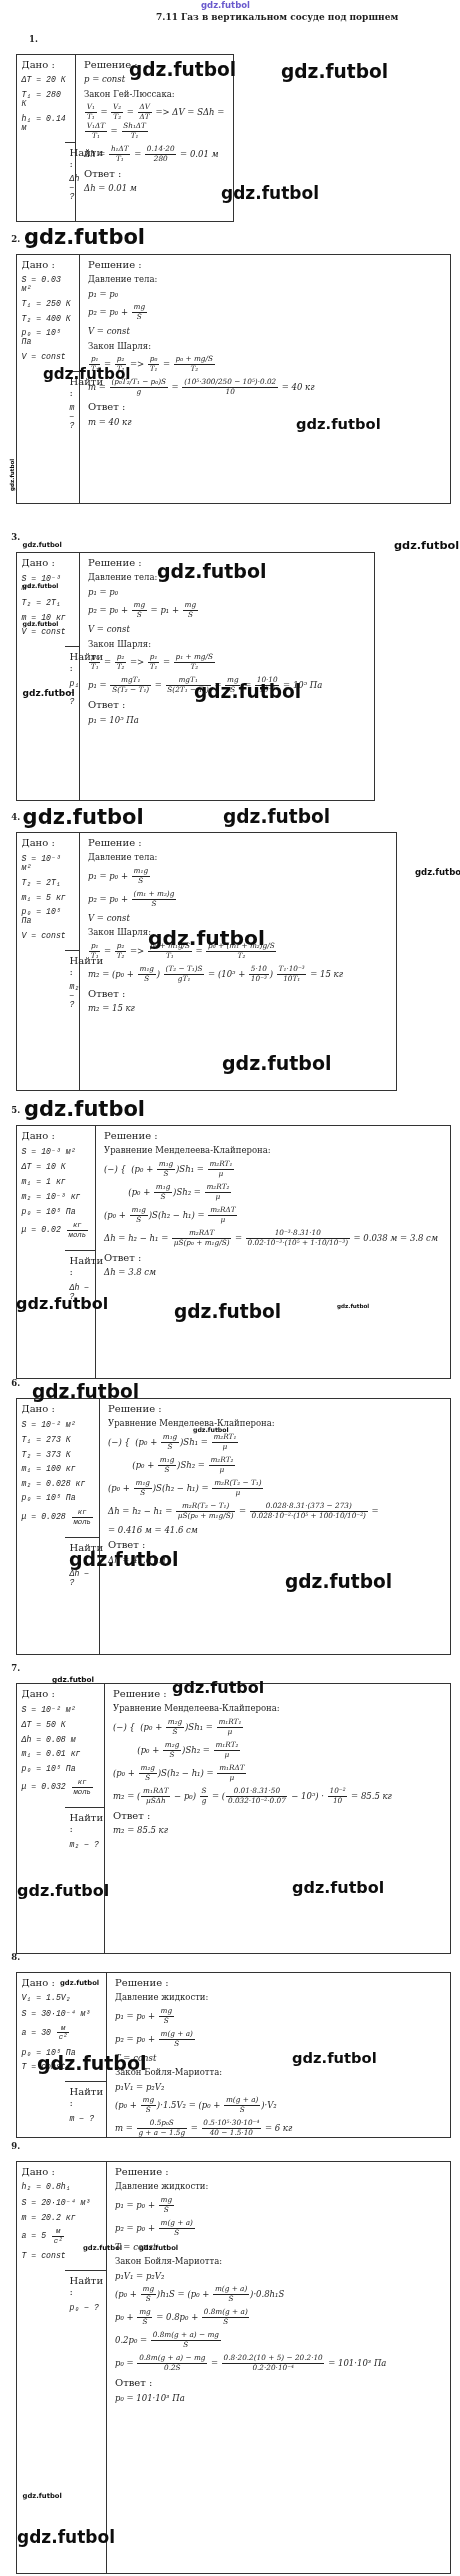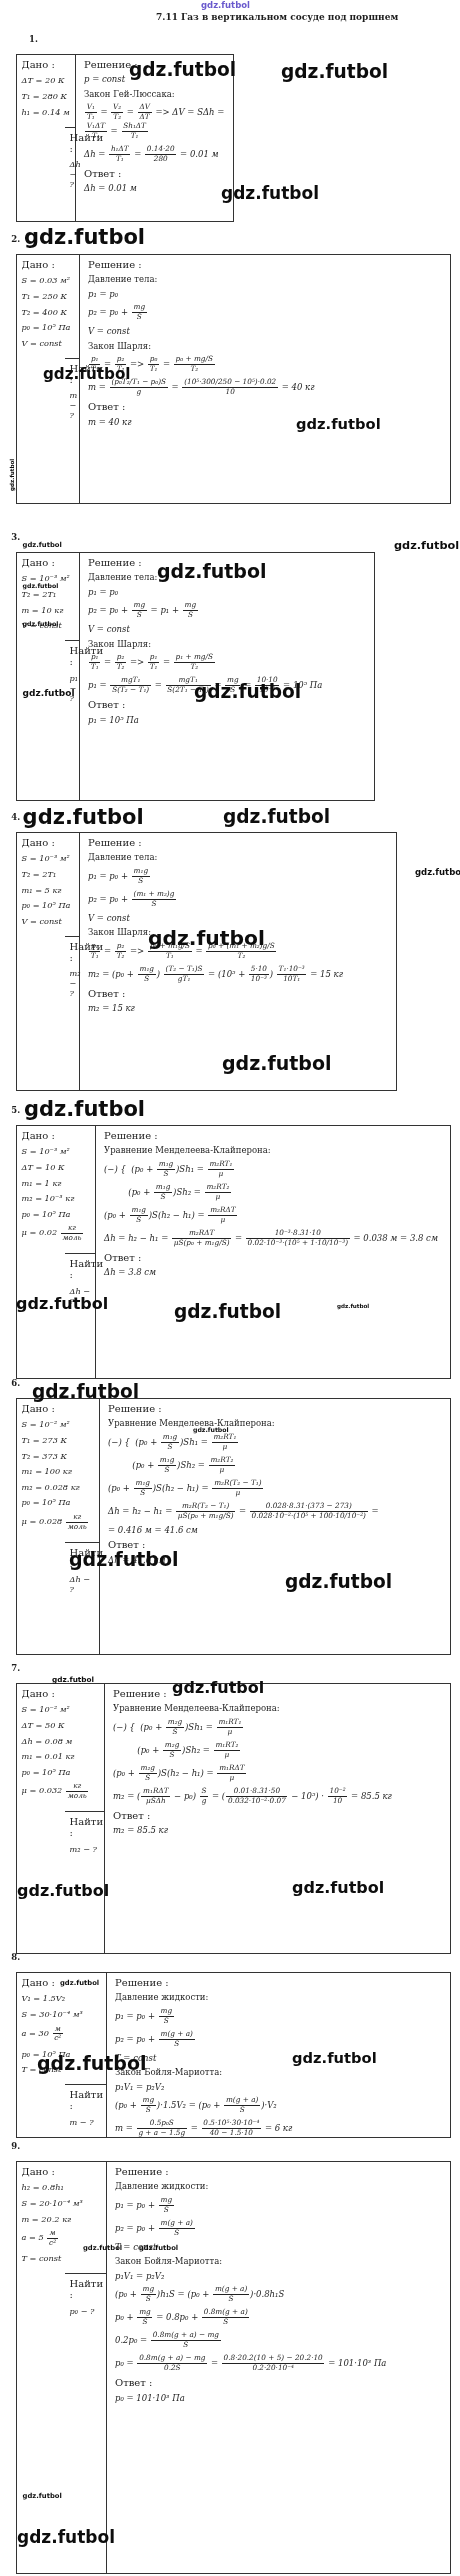--- a/index.html
+++ b/index.html
@@ -23,21 +23,21 @@
   .problem-1 .col-left{width:58px;} .problem-2 .col-left{width:62px;}
   .problem-3 .col-left{width:62px;} .problem-4 .col-left{width:62px;}
   .problem-5 .col-left{width:78px;} .problem-6 .col-left{width:82px;}
   .problem-7 .col-left{width:87px;} .problem-8 .col-left{width:89px;}
   .problem-9 .col-left{width:89px;}
   .given{padding:2.8px 4.5px 4.5px 4.5px;}
   .find{border-top:1.1px solid #333;padding:2.8px 4.5px 4.5px 4.5px;margin-left:48px;}
   .col-right{flex:1 1 auto;padding:2.8px 6.8px 4.5px 8px;position:relative;}
   .cell-label{font-size:10px;margin:1.1px 0 2.3px 0;}
   .line{font-size:8.5px;margin:4.5px 0;}
-  .col-left .line{font-size:8.2px;margin:5.6px 0;}
+  .col-left .line{font-size:8.2px;margin:5.6px 0;font-family:Liberation Mono, monospace;}
   .mline{font-style:italic;white-space:pre-wrap;}
   .tline{font-style:normal;}
   .frac{display:inline-flex;flex-direction:column;vertical-align:middle;text-align:center;margin:0 1.1px;}
   .frac .num{display:block;font-size:7.3px;line-height:1.2;padding:0 1.7px;}
   .frac .den{display:block;font-size:7.3px;line-height:1.2;padding:0 1.7px;border-top:0.6px solid #222;}
   .answer{}
   .wm{position:absolute;font-family:"DejaVu Sans","Liberation Sans",sans-serif;font-weight:700;
       color:#0d0d0d;line-height:1;white-space:nowrap;transform-origin:left top;}
 </style>
 </head>

